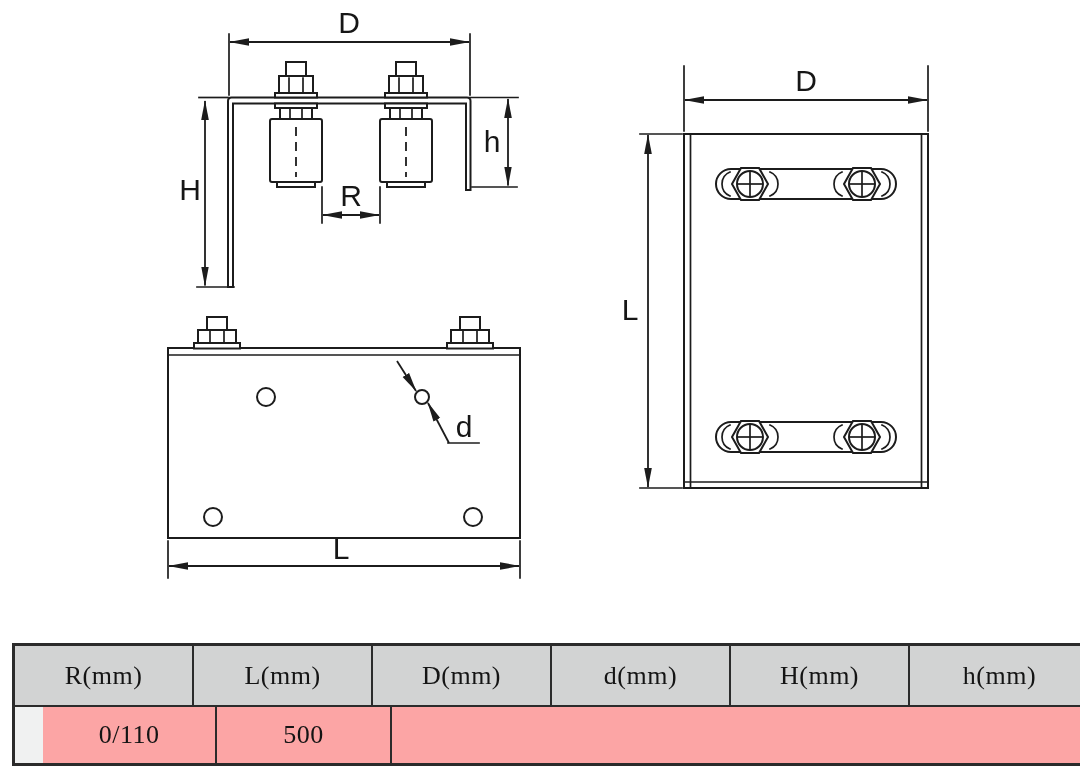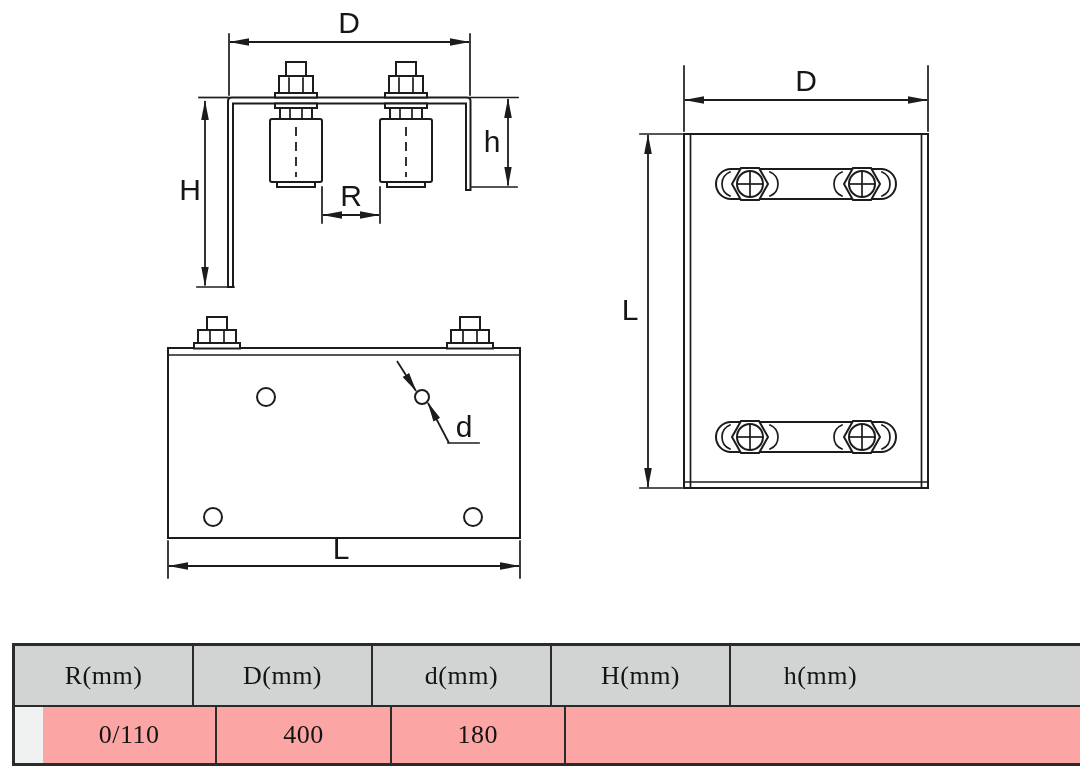--- a/index.html
+++ b/index.html
@@ -201,25 +201,25 @@
         <line class="thin" x1="520" y1="541" x2="520" y2="578"></line>
         <line class="dim" x1="169" y1="566" x2="519" y2="566"></line>
         <text class="dimlabel" x="341" y="559">L</text>
       </g>
     </g>
   </svg>
 
   <div class="spec-table">
     <div class="spec-row header">
       <div class="spec-cell">R(mm)</div>
+      <div class="spec-cell">L(mm)</div>
       <div class="spec-cell">D(mm)</div>
       <div class="spec-cell">d(mm)</div>
       <div class="spec-cell">H(mm)</div>
       <div class="spec-cell last">h(mm)</div>
     </div>
     <div class="spec-row values">
       <div class="spec-cell">0/110</div>
-      <div class="spec-cell">400</div>
-      <div class="spec-cell">180</div>
+      <div class="spec-cell">500</div>
     </div>
   </div>
 
 </div>
 
 </body></html>

